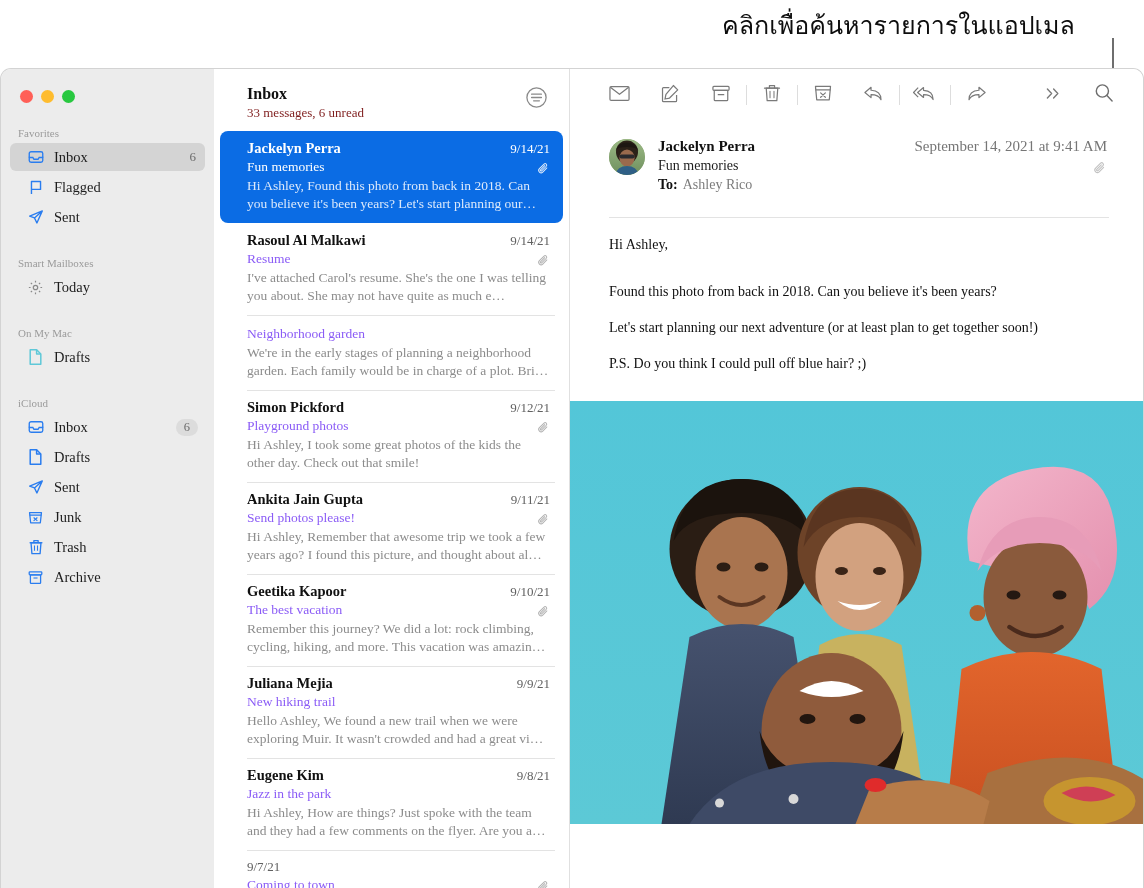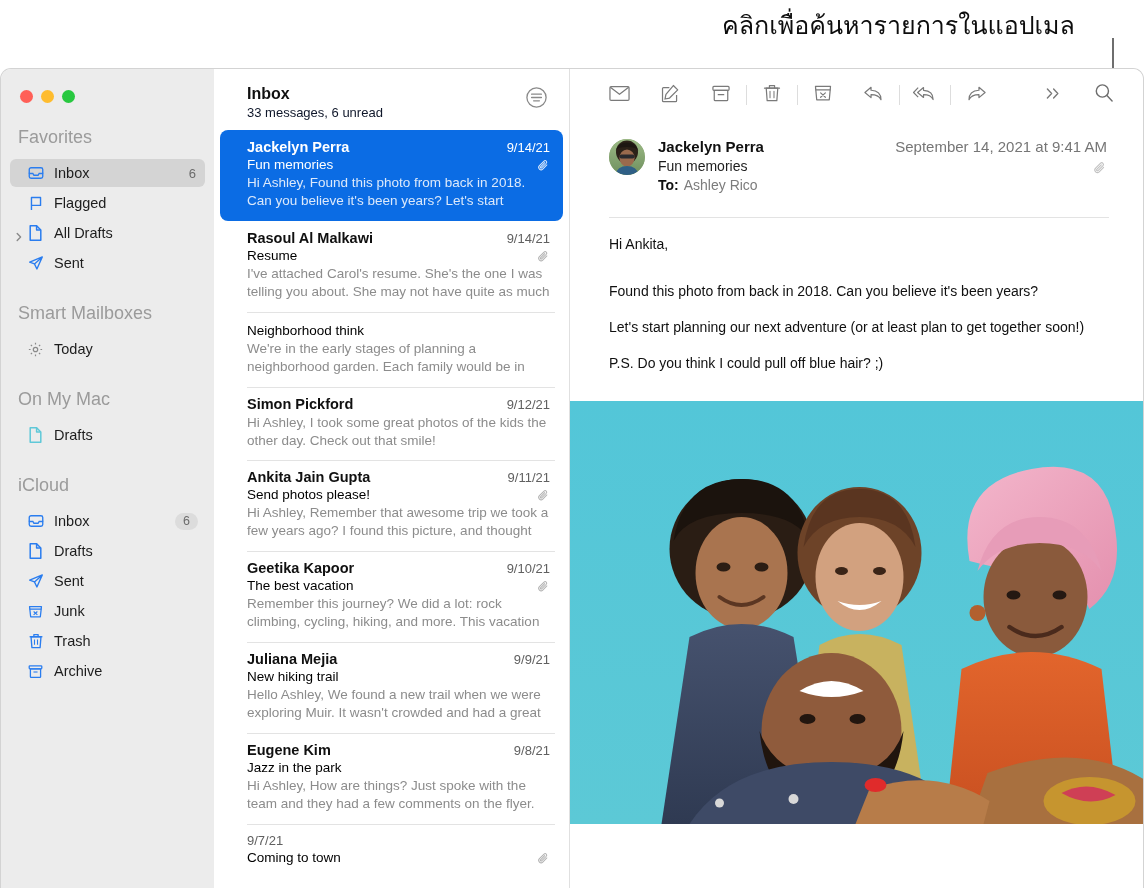--- a/index.html
+++ b/index.html
@@ -3,21 +3,21 @@
 <meta charset="utf-8">
 <style>
   * { box-sizing: border-box; margin: 0; padding: 0; }
   html, body {
     width: 1144px; height: 888px;
     background: #ffffff;
     font-family: "Liberation Sans", sans-serif;
     -webkit-font-smoothing: antialiased;
     overflow: hidden;
   }
-  #root { position: relative; width: 1144px; height: 888px; }
+  #root { position: relative; width: 1144px; height: 888px; font-family: Liberation Serif, serif; }
 
   
   .callout-text {
     position: absolute;
     left: 722px; top: 8px;
     font-size: 25px;
     color: #0d0d0d;
     letter-spacing: 0px;
     white-space: nowrap;
     line-height: 1.4;
@@ -54,22 +54,22 @@
   .traffic {
     display: flex; gap: 8px;
     padding: 21px 0 0 19px;
   }
   .light { width: 13px; height: 13px; border-radius: 50%; }
   .light.red { background: #ff5f57; }
   .light.yellow { background: #febc2e; }
   .light.green { background: #28c840; }
 
   .sb-group-title {
-    font-size: 18px; color: #9b9b9b;
-    padding: 0 0 11px 17px;
+    font-size: 11px; color: #9b9b9b;
+    padding: 0 0 4px 17px;
     font-weight: 400;
   }
   .sb-spacer-lg { height: 24px; }
 
   .sb-item {
     display: flex; align-items: center;
     height: 28px;
     margin: 0 9px 2px 9px;
     padding-left: 16px;
     border-radius: 6px;
@@ -117,21 +117,21 @@
   .list-head {
     padding: 15px 18px 10px 33px;
     display: flex; align-items: flex-start;
     position: relative;
   }
   .list-head-title {
     font-size: 16px; font-weight: bold; color: #101010;
     line-height: 19px;
   }
   .list-head-sub {
-    font-size: 13px; color: #0f172a;
+    font-size: 13px; color: #7f1d1d;
     margin-top: 2px;
   }
   .filter-btn {
     position: absolute; right: 20px; top: 16px;
     width: 25px; height: 25px;
   }
   .msg-scroll { flex: 1; overflow: hidden; padding: 0 6px; }
 
   .msg {
     position: relative;
@@ -148,21 +148,21 @@
   .msg.selected::before { display: none; }
 
   .msg-row1 { display: flex; align-items: baseline; }
   .msg-from {
     font-size: 14.5px; font-weight: bold; color: #101010;
     flex: 1; white-space: nowrap; overflow: hidden;
   }
   .msg-date { font-size: 13px; color: #606060; white-space: nowrap; text-align: center; }
   .msg-row2 { display: flex; align-items: center; margin-top: 2px; }
   .msg-subj {
-    font-size: 13.5px; color: #000000;
+    font-size: 13.5px; color: #8b5cf6;
     flex: 1; white-space: nowrap; overflow: hidden;
   }
   .clip { width: 13px; height: 13px; flex: 0 0 13px; opacity: .45; }
   .msg-prev {
     font-size: 13.5px; color: #8c8c8c;
     line-height: 17.5px; margin-top: 2px;
     max-height: 36px; overflow: hidden;
   }
   .msg.selected .msg-from,
   .msg.selected .msg-date,
@@ -275,34 +275,20 @@
       </div>
       <div class="sb-item">
         <span class="sb-ico">
           <svg width="16" height="17" viewBox="0 0 16 18" fill="none" stroke="#2a7def" stroke-width="1.5" stroke-linejoin="round">
             <path d="M3.2 16V2.6h9.6v8.4H3.2"></path>
           </svg>
         </span>
         <span class="sb-label">Flagged</span>
       </div>
       <div class="sb-item">
-        <span class="chev">
-          <svg width="10" height="10" viewBox="0 0 10 10" fill="none" stroke="#8a8a8a" stroke-width="1.4" stroke-linecap="round" stroke-linejoin="round">
-              <path d="M3.2 1.6L6.6 5 3.2 8.4"></path>
-            </svg>
-        </span>
-        <span class="sb-ico">
-          <svg width="15" height="18" viewBox="0 0 15 18" fill="none" stroke="#2a7def" stroke-width="1.5" stroke-linejoin="round">
-            <path d="M2.2 1.8h6.4l4.2 4.2v10.2H2.2z"></path>
-              <path d="M8.6 1.8V6h4.2"></path>
-          </svg>
-        </span>
-        <span class="sb-label">All Drafts</span>
-      </div>
-      <div class="sb-item">
         <span class="sb-ico">
           <svg width="18" height="18" viewBox="0 0 20 20" fill="none" stroke="#2a7def" stroke-width="1.5" stroke-linejoin="round">
             <path d="M17 3.2L3 9.1l5.3 1.9L17 3.2zM17 3.2l-6 13.4-2.7-5.6L17 3.2z"></path>
           </svg>
         </span>
         <span class="sb-label">Sent</span>
       </div>
 
       <div class="sb-spacer-lg"></div>
 
@@ -436,29 +422,37 @@
               <svg width="13" height="13" viewBox="0 0 14 14" fill="none" stroke="#555" stroke-width="1.1" stroke-linecap="round">
                   <path d="M10.6 6.4L6.2 10.8a2.5 2.5 0 01-3.6-3.6l5.0-5.0a1.7 1.7 0 012.4 2.4l-5.0 5.0a0.85 0.85 0 01-1.2-1.2l4.5-4.5"></path>
                 </svg>
             </span>
           </div>
           <div class="msg-prev">I've attached Carol's resume. She's the one I was telling you about. She may not have quite as much e…</div>
         </div>
 
         <div class="msg">
           <div class="msg-row2">
-            <span class="msg-subj">Neighborhood think</span>
+            <span class="msg-subj">Neighborhood garden</span>
           </div>
           <div class="msg-prev">We're in the early stages of planning a neighborhood garden. Each family would be in charge of a plot. Bri…</div>
         </div>
 
         <div class="msg">
           <div class="msg-row1">
             <span class="msg-from">Simon Pickford</span>
             <span class="msg-date">9/12/21</span>
+          </div>
+          <div class="msg-row2">
+            <span class="msg-subj">Playground photos</span>
+            <span class="clip">
+              <svg width="13" height="13" viewBox="0 0 14 14" fill="none" stroke="#555" stroke-width="1.1" stroke-linecap="round">
+                  <path d="M10.6 6.4L6.2 10.8a2.5 2.5 0 01-3.6-3.6l5.0-5.0a1.7 1.7 0 012.4 2.4l-5.0 5.0a0.85 0.85 0 01-1.2-1.2l4.5-4.5"></path>
+                </svg>
+            </span>
           </div>
           <div class="msg-prev">Hi Ashley, I took some great photos of the kids the other day. Check out that smile!</div>
         </div>
 
         <div class="msg">
           <div class="msg-row1">
             <span class="msg-from">Ankita Jain Gupta</span>
             <span class="msg-date">9/11/21</span>
           </div>
           <div class="msg-row2">
@@ -657,21 +651,21 @@
         <div class="mh-date">September 14, 2021 at 9:41 AM</div>
         <div class="mh-clip">
           <svg width="14" height="14" viewBox="0 0 14 14" fill="none" stroke="#666" stroke-width="1.1" stroke-linecap="round">
               <path d="M10.6 6.4L6.2 10.8a2.5 2.5 0 01-3.6-3.6l5.0-5.0a1.7 1.7 0 012.4 2.4l-5.0 5.0a0.85 0.85 0 01-1.2-1.2l4.5-4.5"></path>
             </svg>
         </div>
       </div>
       <div class="mh-rule"></div>
 
       <div class="mail-body">
-        <p class="gap">Hi Ankita,</p>
+        <p class="gap">Hi Ashley,</p>
         <p>Found this photo from back in 2018. Can you believe it's been years?</p>
         <p>Let's start planning our next adventure (or at least plan to get together soon!)</p>
         <p>P.S. Do you think I could pull off blue hair? ;)</p>
       </div>
 
       <div class="photo-wrap">
         <svg class="photo" viewBox="0 0 574 423" preserveAspectRatio="xMidYMid slice">
           <defs>
             <linearGradient id="sky" x1="0" y1="0" x2="0" y2="1">
               <stop offset="0%" stop-color="#53c6d8"></stop>

